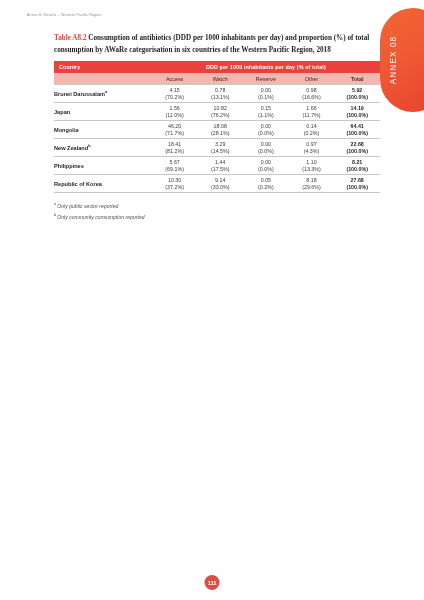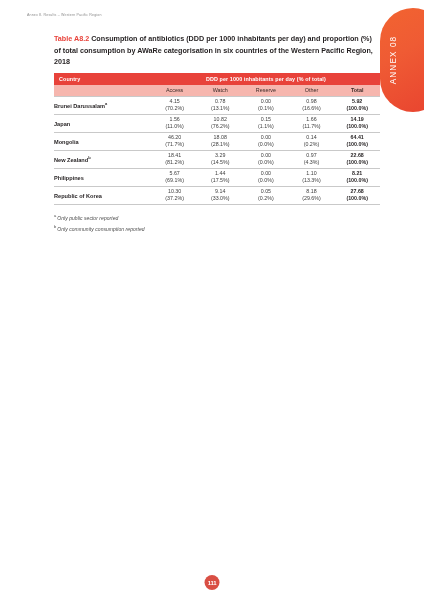--- a/index.html
+++ b/index.html
@@ -55,21 +55,21 @@
 
   
   .content {
     position: absolute;
     left: 54px;
     top: 33px;
     width: 326px;
   }
 
   .table-caption {
-    font-family: Liberation Sans, sans-serif;
+    font-family: Liberation Serif, serif;
     font-size: 7.2px;
     line-height: 1.62;
     color: #231f20;
     font-weight: bold;
     margin: 0 0 5px 0;
   }
   .table-caption .caption-label {
     color: #e8423a;
   }
 

